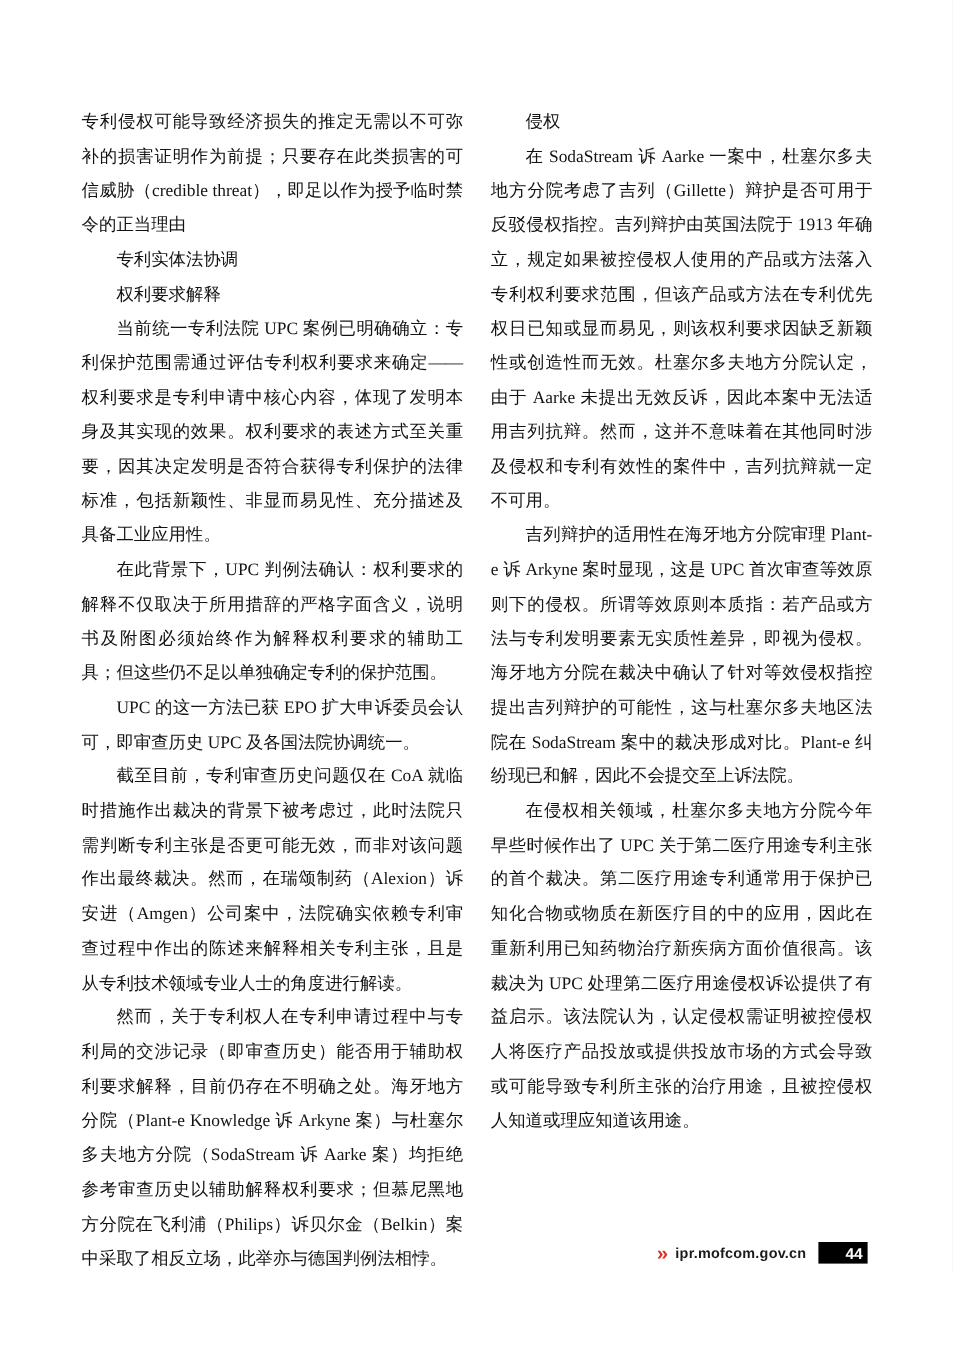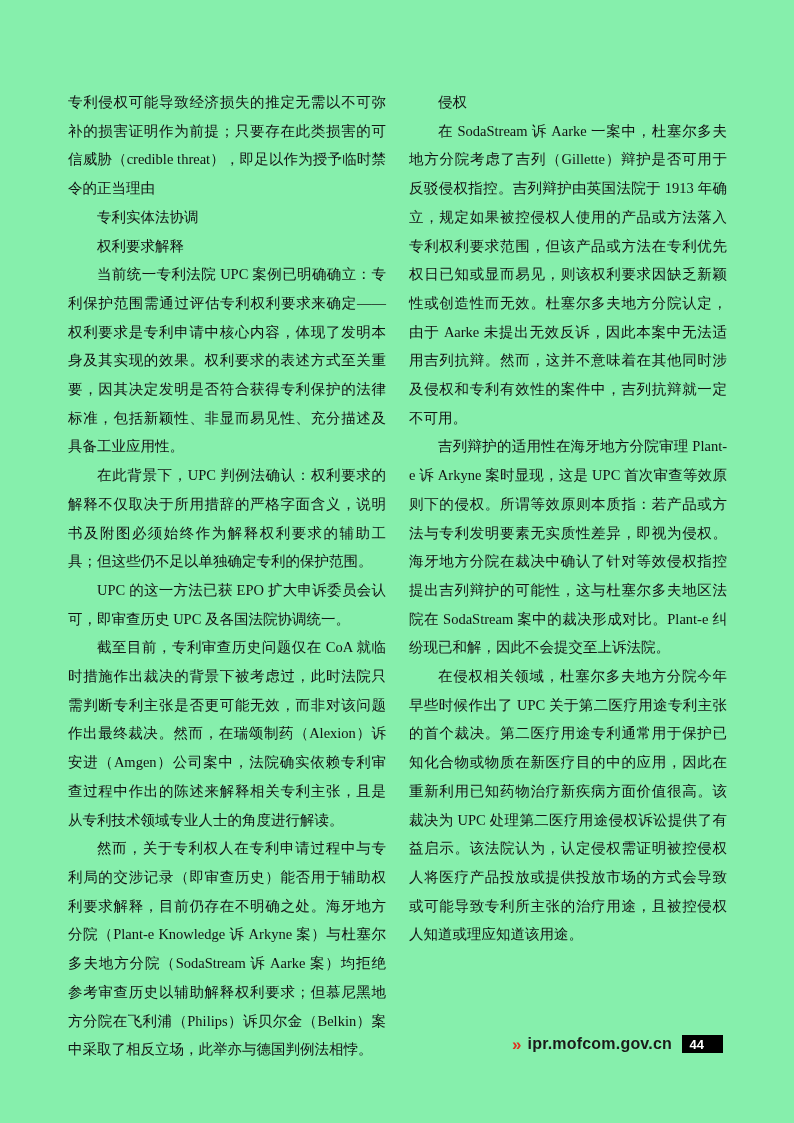--- a/index.html
+++ b/index.html
@@ -1,20 +1,20 @@
 <!DOCTYPE html>
 <html><head>
 <meta charset="utf-8">
 <style>
   html, body { margin: 0; padding: 0; background: #e8e8e8; }
   .page {
     position: relative;
     width: 794px;
     height: 1123px;
-    background: #86efac;
+    background: #ffffff;
     overflow: hidden;
     font-family: "Liberation Serif", "DejaVu Serif", serif;
   }
   .col {
     position: absolute;
     top: 88px;
     width: 318px;
     font-size: 14.5px;
     line-height: 28.7px;
     color: #121212;
@@ -37,35 +37,35 @@
   }
   .chevrons {
     color: #e0301e;
     font-weight: bold;
     font-size: 17px;
     line-height: 1;
     margin-right: 6px;
   }
   .site {
     font-weight: bold;
-    font-size: 16px;
+    font-size: 12px;
     color: #1a1a1a;
     letter-spacing: 0.2px;
     margin-right: 10px;
   }
   .pagebox {
     background: #000000;
     color: #ffffff;
     width: 41px;
     height: 18px;
     box-sizing: border-box;
     display: flex;
     align-items: center;
     justify-content: flex-end;
-    padding-right: 19px;
+    padding-right: 4px;
     font-weight: bold;
     font-size: 13px;
   }
 </style>
 </head>
 <body>
 
 <div class="page">
 
   <div class="col col-left">

